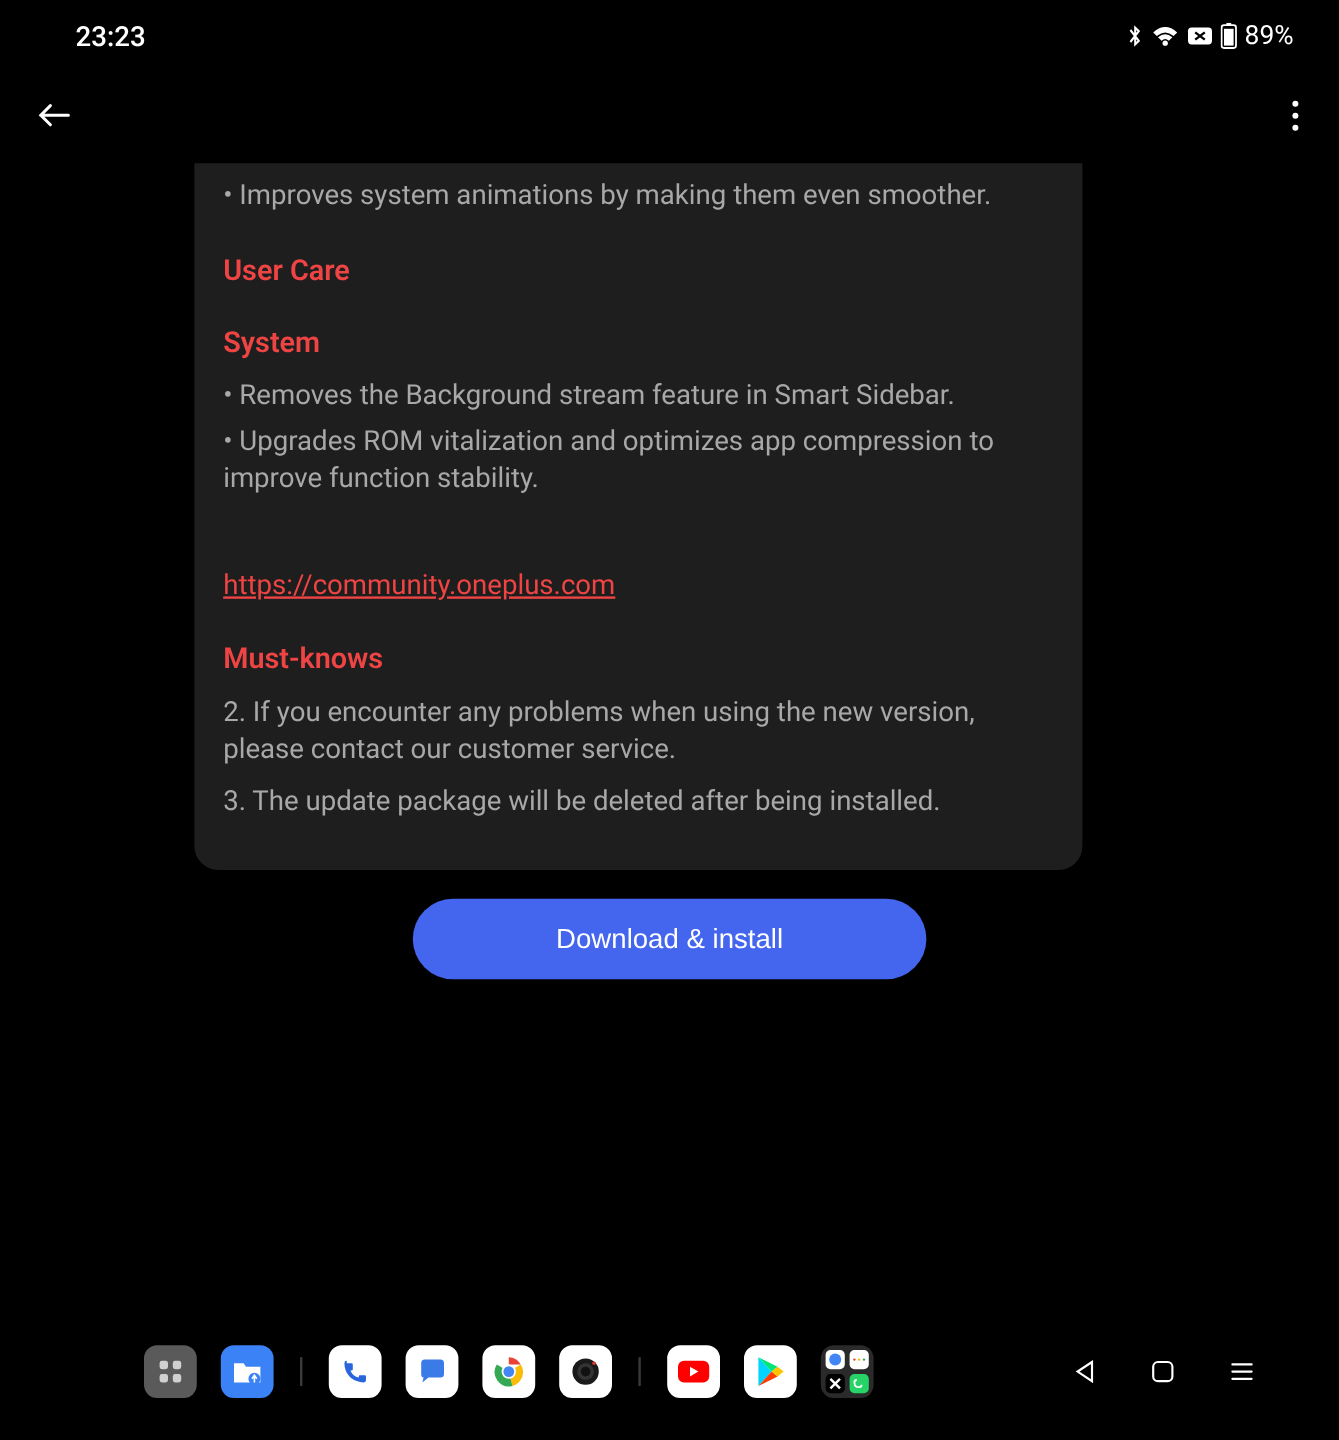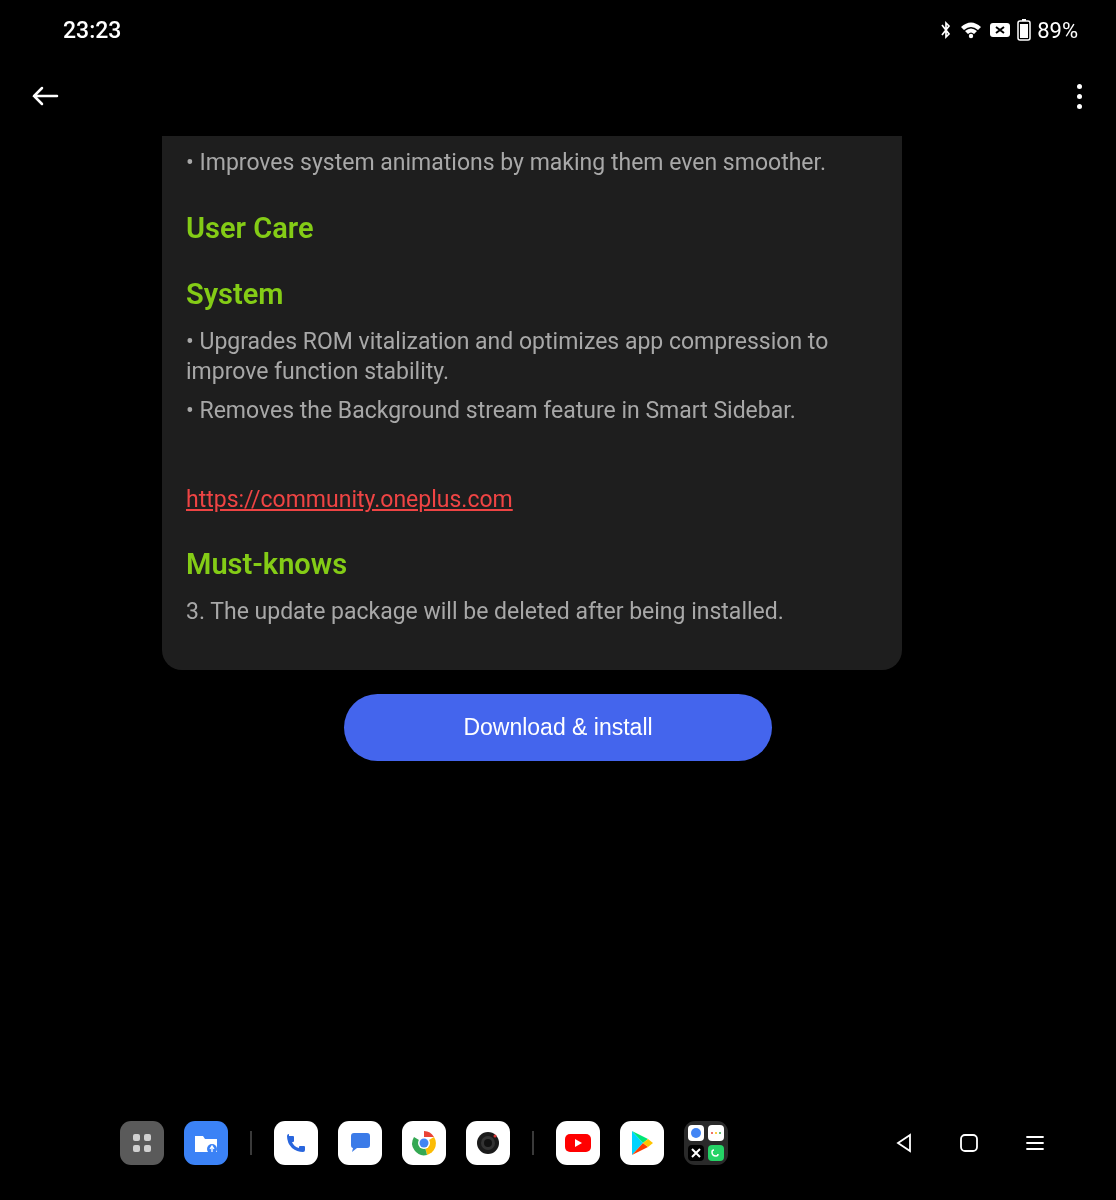--- a/index.html
+++ b/index.html
@@ -79,22 +79,22 @@
       width: 740px;
       overflow: hidden;
     }
     .bullet-item {
       color: #a8a8a8;
       font-size: 23px;
       line-height: 1.33;
       margin-bottom: 8px;
     }
     .section-title {
-      color: #84cc16;
-      font-size: 29px;
+      color: #ef4444;
+      font-size: 24px;
       font-weight: 600;
       margin-top: 32px;
       margin-bottom: 16px;
     }
     .visit-text {
       color: #a8a8a8;
       font-size: 23px;
       margin-top: 28px;
       line-height: 1.33;
     }
@@ -230,29 +230,30 @@
       <span></span>
   </div>
 </div>
 
 <div class="content-card">
   <div class="bullet-item">• Improves system animations by making them even smoother.</div>
 
   <div class="section-title">User Care</div>
 
   <div class="section-title">System</div>
+  <div class="bullet-item">• Removes the Background stream feature in Smart Sidebar.</div>
   <div class="bullet-item">• Upgrades ROM vitalization and optimizes app compression to improve function stability.</div>
-  <div class="bullet-item">• Removes the Background stream feature in Smart Sidebar.</div>
 
   <div class="visit-text">
     <br>
     <a class="link">https://community.oneplus.com</a>
   </div>
 
   <div class="section-title">Must-knows</div>
+  <div class="numbered-item">2. If you encounter any problems when using the new version, please contact our customer service.</div>
   <div class="numbered-item">3. The update package will be deleted after being installed.</div>
 </div>
 
 <button class="download-btn">Download &amp; install</button>
 
 <div class="taskbar">
   <div class="app-icon app-drawer">
     <svg width="22" height="22" viewBox="0 0 22 22" fill="#d0d0d0">
       <rect x="2" y="2" width="7" height="7" rx="2"></rect>
       <rect x="13" y="2" width="7" height="7" rx="2"></rect>

